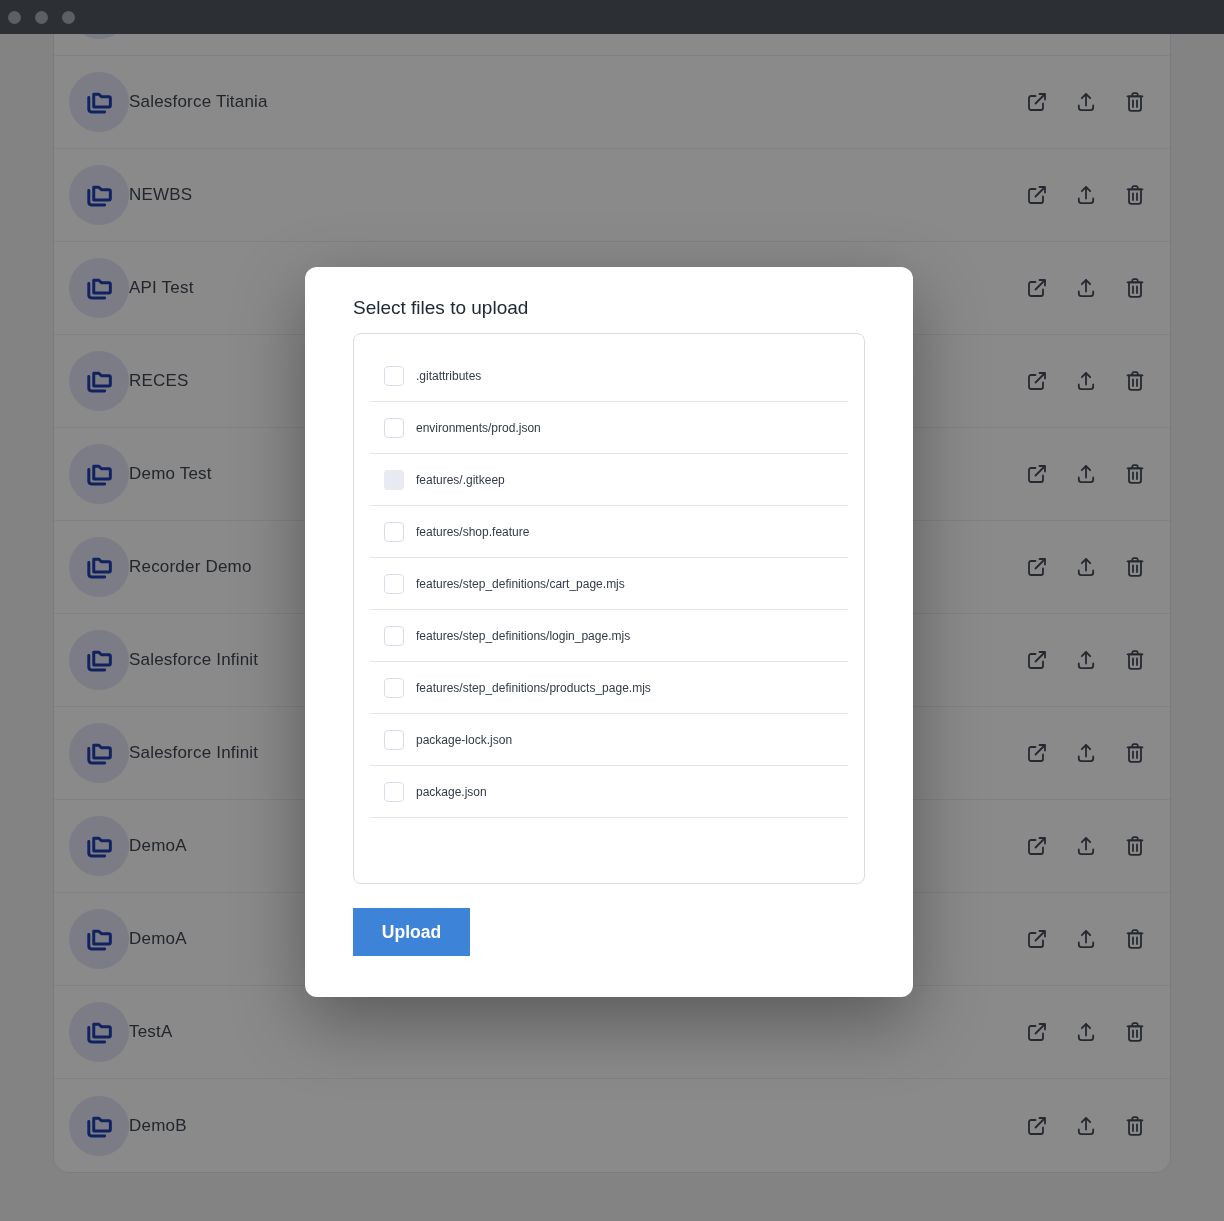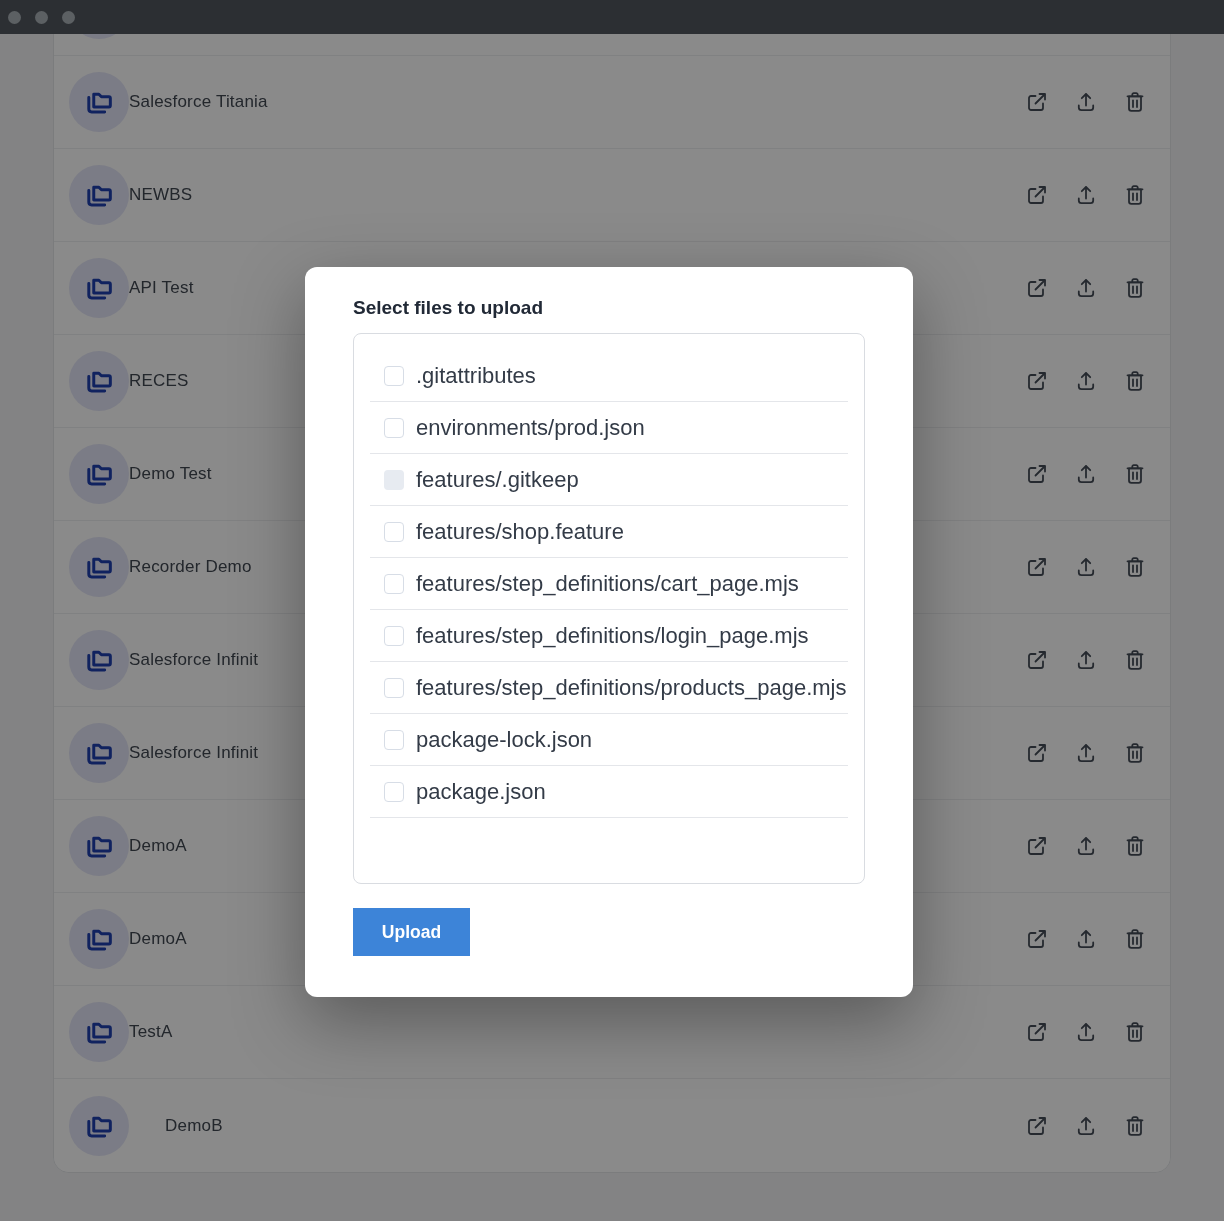--- a/index.html
+++ b/index.html
@@ -32,21 +32,21 @@
     border-radius: 16px;
     overflow: hidden;
   }
   .row {
     height: 93px;
     display: flex; align-items: center;
     padding: 0 23px 0 15px;
     border-bottom: 1px solid #eceef0;
     background: #fff;
   }
-  .row:last-child { border-bottom: none; gap: 36px; }
+  .row:last-child { border-bottom: none; }
   .circle {
     width: 60px; height: 60px; border-radius: 50%;
     background: var(--folder_circle_bg);
     display: flex; align-items: center; justify-content: center;
     flex: none;
     color: var(--folder_icon_blue);
   }
   .rowlabel {
     font-size: 17px; color: #414852; letter-spacing: .2px;
     white-space: nowrap;
@@ -68,21 +68,21 @@
   
   .modal {
     position: absolute; left: 305px; top: 267px;
     width: 608px; height: 730px;
     background: #fff; border-radius: 12px;
     box-shadow: 0 24px 70px rgba(0,0,0,.35);
     padding: 30px 48px 0 48px;
     z-index: 20;
   }
   .modal-title {
-    font-size: 19px; font-weight: 700; color: #212936;
+    font-size: 19px; font-weight: 400; color: #212936;
     line-height: 22px; margin-bottom: 14px;
   }
   .filebox {
     border: 1px solid #d9dce1;
     border-radius: 8px;
     height: 551px;
     padding-top: 16px;
     overflow: hidden;
     background: #fff;
   }
@@ -92,21 +92,21 @@
     margin: 0 16px; padding: 0 14px;
     border-bottom: 1px solid #e4e6ea;
     cursor: pointer;
   }
   .cb {
     width: 20px; height: 20px; flex: none;
     border: 1.5px solid #d7dde6; border-radius: 4px;
     background: #fff;
   }
   .cb-disabled { border: none; background: #e7ebf1; }
-  .fname { font-size: 22px; color: #333b47; white-space: nowrap; }
+  .fname { font-size: 12px; color: #333b47; white-space: nowrap; }
   .upload-btn {
     margin-top: 24px;
     width: 117px; height: 48px;
     background: var(--accent_blue);
     color: #fff; border: none; border-radius: 0;
     font-size: 17.5px; font-weight: 700;
     font-family: "Liberation Sans", sans-serif;
     cursor: pointer;
   }
 </style>

